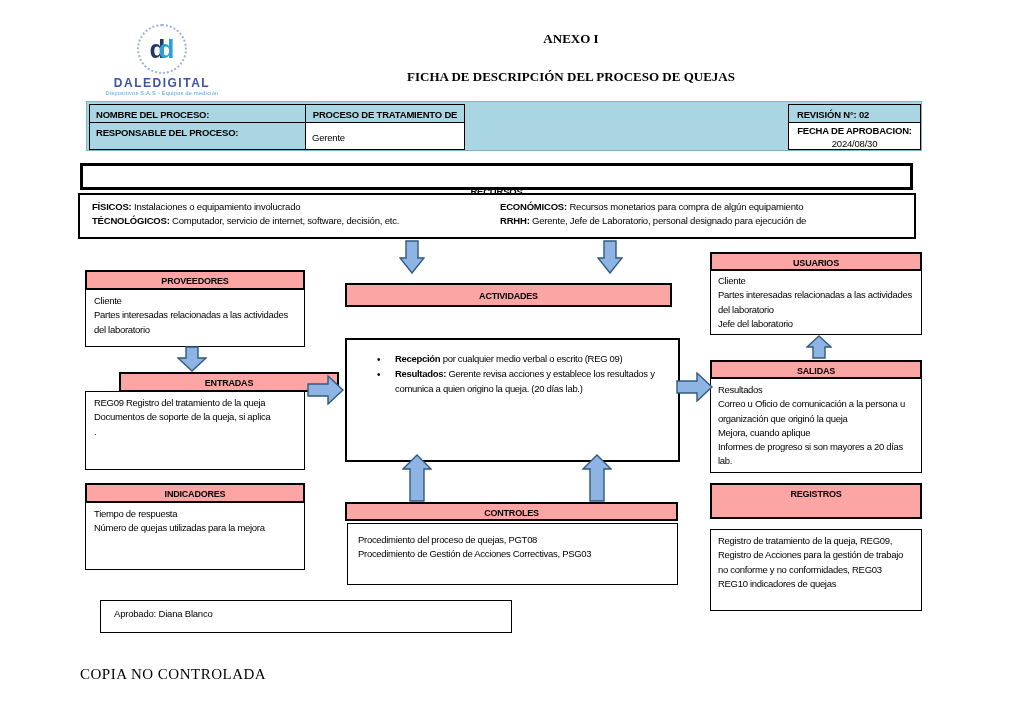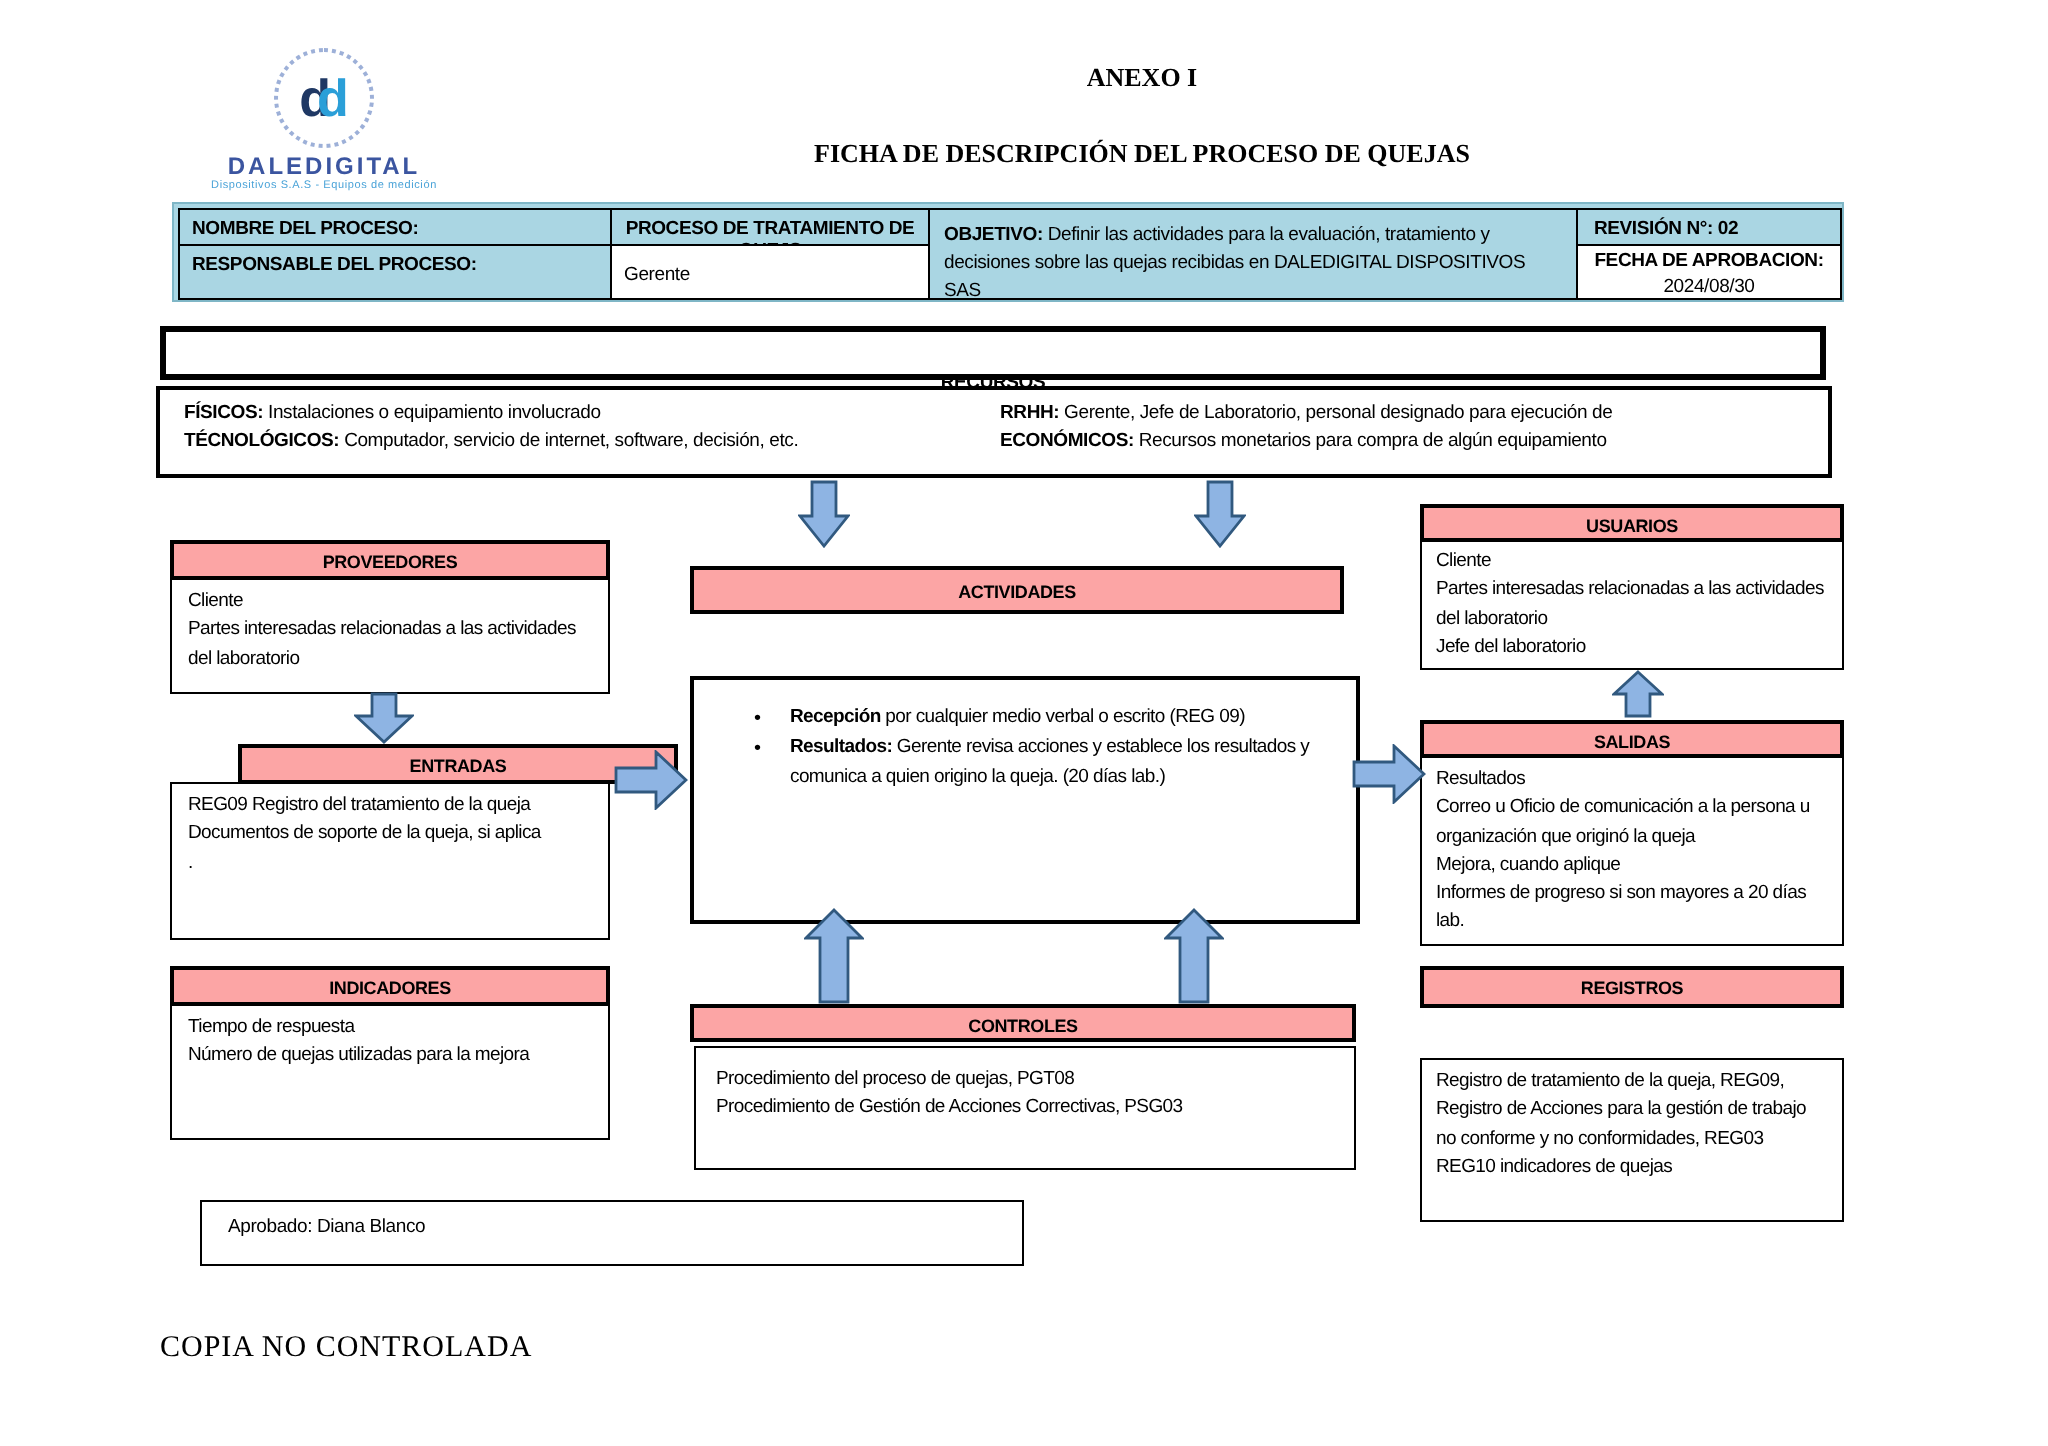--- a/index.html
+++ b/index.html
@@ -70,21 +70,21 @@
   .acti-b li::before { content:"•"; position:absolute; left:12px; top:0; font-size:10px; }
   .acti-b .lead { font-weight:bold; }
 
   .cont-h { left:345px; top:502px; width:333px; height:19px; }
   .cont-b { left:347px; top:523px; width:331px; height:62px; padding:9px 6px 0 10px; }
 
   .usua-h { left:710px; top:252px; width:212px; height:19px; }
   .usua-b { left:710px; top:270px; width:212px; height:65px; padding:3px 4px 0 7px; }
   .sali-h { left:710px; top:360px; width:212px; height:19px; }
   .sali-b { left:710px; top:378px; width:212px; height:95px; padding:4px 4px 0 7px; }
-  .regi-h { left:710px; top:483px; width:212px; height:21px; }
+  .regi-h { left:710px; top:483px; width:212px; height:36px; }
   .regi-b { left:710px; top:501px; width:212px; height:82px; padding:4px 16px 0 7px;margin-top:28px; }
 
   
   .arrow { position:absolute; z-index:3; }
   .arrow polygon { fill:#8eb4e3; stroke:#31597f; stroke-width:1.4; stroke-linejoin:miter; }
 
   
   .aprobado { left:100px; top:600px; width:412px; height:33px; border:1px solid #000;
               font-size:9.5px; letter-spacing:-0.2px; padding:7px 0 0 13px; }
   .footer-copy { left:80px; top:666px; font-family:"Liberation Serif", serif; font-size:15px; letter-spacing:0.5px; }
@@ -112,41 +112,38 @@
     </div>
     <div class="cell blue c-r1c2">
       <span class="lbl">PROCESO DE TRATAMIENTO DE QUEJS</span>
     </div>
     <div class="cell blue c-r2c1">
       <span class="lbl">RESPONSABLE DEL PROCESO:</span>
     </div>
     <div class="cell white c-r2c2">
       <span>Gerente</span>
     </div>
-    <div class="cell blue c-obj">
-      <span class="lbl">OBJETIVO:</span><span> Definir las actividades para la evaluación, tratamiento y decisiones sobre las quejas recibidas en DALEDIGITAL DISPOSITIVOS SAS</span>
-    </div>
     <div class="cell blue c-rev">
       <span class="lbl">REVISIÓN  N°:   02</span>
     </div>
     <div class="cell white c-fec">
       <span class="lbl">FECHA DE APROBACION:</span><br>
       <span>2024/08/30</span>
     </div>
   </div>
 
   <div class="abs recursos-title">RECURSOS</div>
   <div class="abs recursos-body">
     <div class="recursos-col-left">
       <div><span class="lbl">FÍSICOS:</span><span> Instalaciones o equipamiento involucrado</span></div>
       <div><span class="lbl">TÉCNOLÓGICOS:</span><span> Computador, servicio de internet, software, decisión, etc.</span></div>
     </div>
     <div class="recursos-col-right">
+      <div><span class="lbl">ECONÓMICOS:</span><span> Recursos monetarios para compra de algún equipamiento</span></div>
       <div><span class="lbl">RRHH:</span><span> Gerente, Jefe de Laboratorio, personal designado para ejecución de</span></div>
-      <div><span class="lbl">ECONÓMICOS:</span><span> Recursos monetarios para compra de algún equipamiento</span></div>
     </div>
   </div>
 
   <div class="hdr prov-h">PROVEEDORES</div>
   <div class="bdy prov-b">Cliente
 Partes interesadas relacionadas a las actividades del laboratorio</div>
 
   <div class="hdr entr-h">ENTRADAS</div>
   <div class="bdy entr-b">REG09 Registro del tratamiento de la queja
 Documentos de soporte de la queja, si aplica

